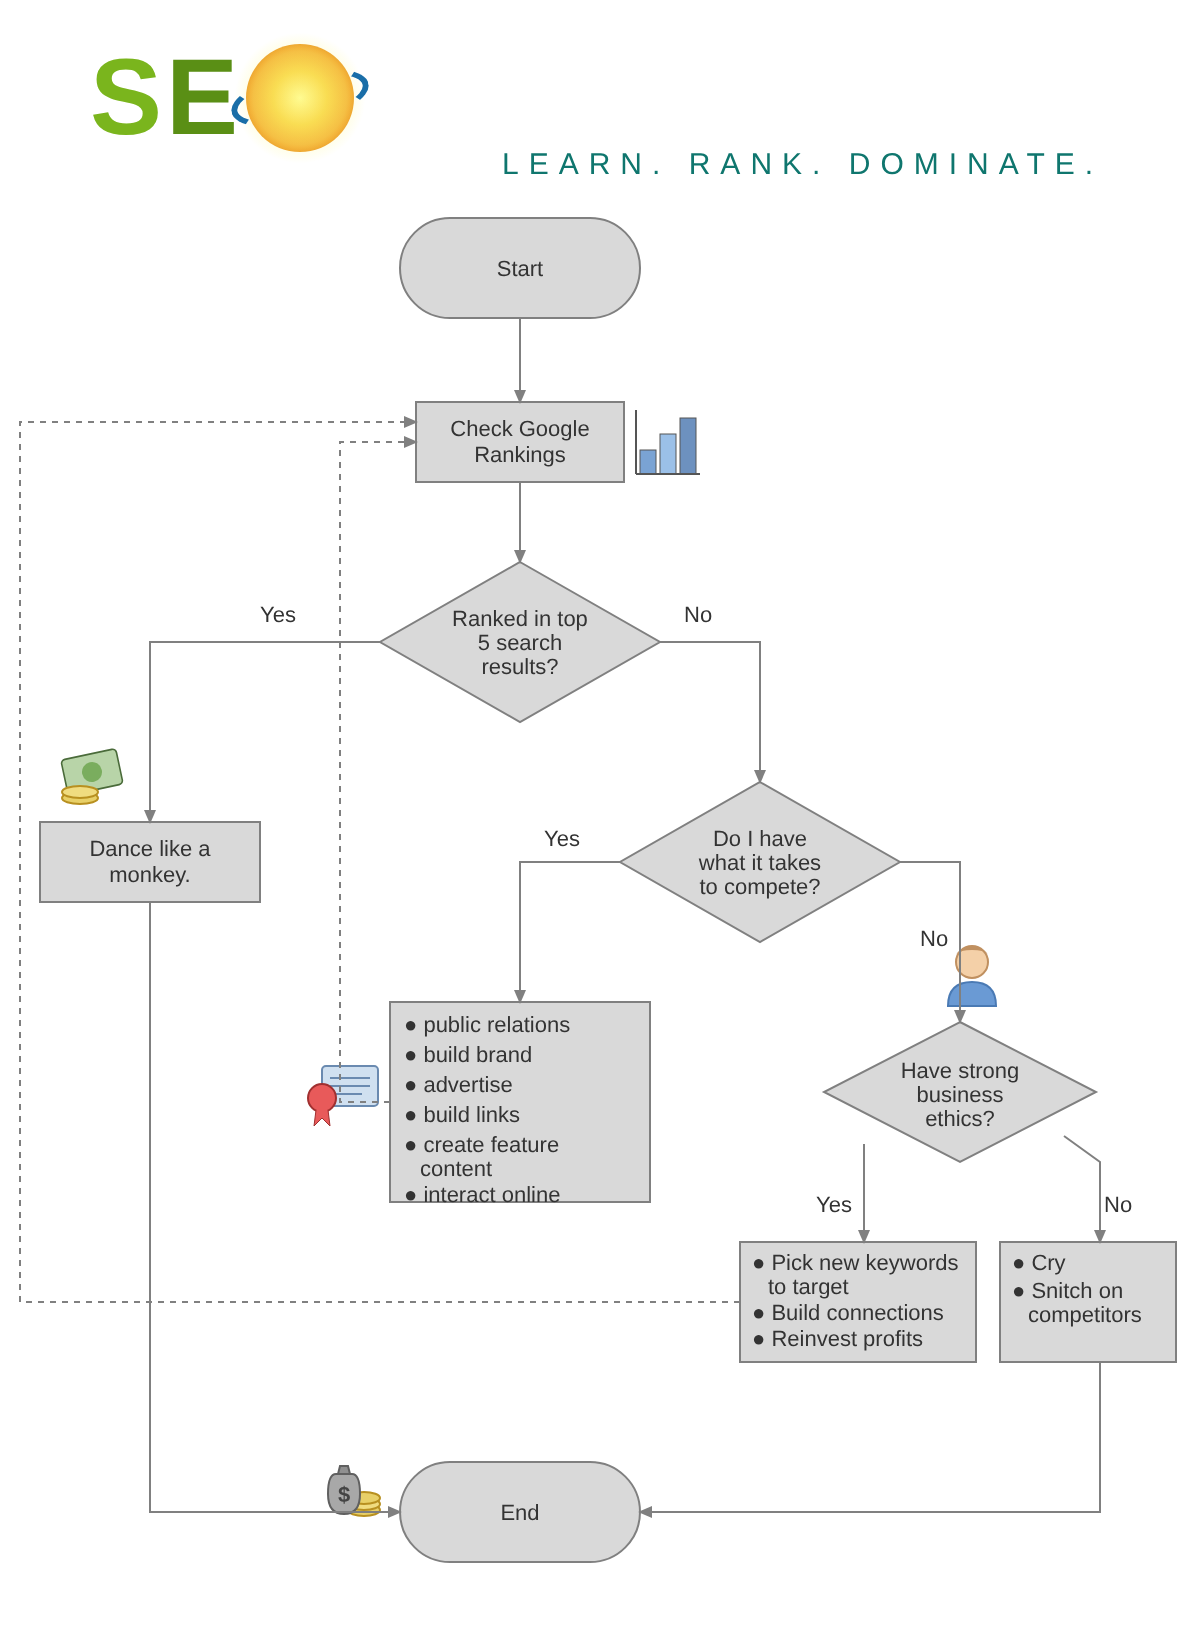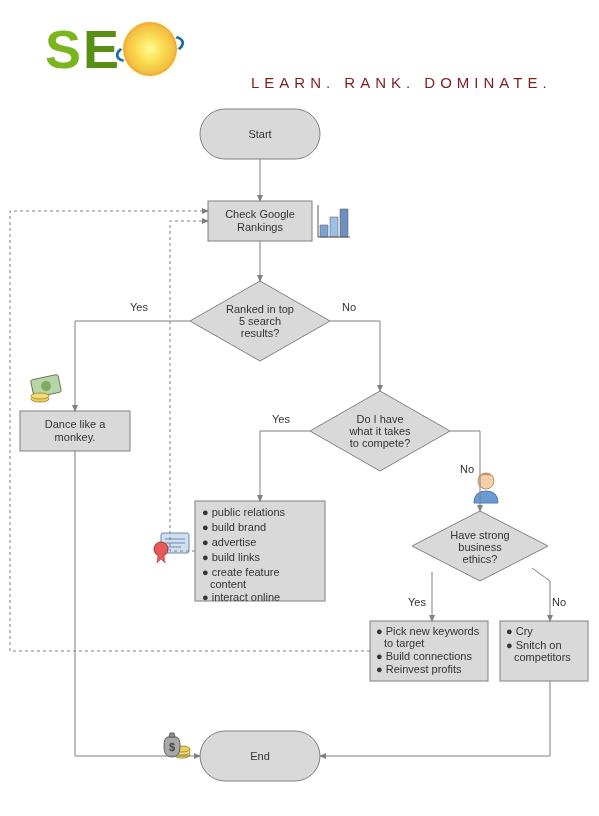--- a/index.html
+++ b/index.html
@@ -4,21 +4,21 @@
 <style>
 body{margin:0;background:#fff;font-family:Arial,sans-serif;width:599px}
 .logo{padding:18px 0 0 45px}
 .logo-row{display:flex;align-items:center;gap:2px}
 .seo-s,.seo-e{font-size:54px;font-weight:bold;color:#7ab51d;font-family:Arial,sans-serif}
 .seo-e{color:#5a8f15}
 .sun{width:54px;height:54px;border-radius:50%;background:radial-gradient(circle,#fffb91 0%,#f7d038 35%,#f0a020 65%,#d87010 90%);position:relative;margin:0 2px}
 .sun::before{content:"";position:absolute;top:-6px;left:-6px;right:-6px;bottom:-6px;background:radial-gradient(circle,rgba(255,251,145,.3) 50%,transparent 70%)}
 .swoosh{position:absolute;top:50%;left:-8px;right:-8px;height:20px;transform:translateY(-50%) rotate(-12deg);border:3px solid #1a6ea8;border-radius:50%;border-top-color:transparent;border-bottom-color:transparent}
 .fc{font-size:50px;font-weight:300;color:#3a8dbd;letter-spacing:-2px;margin-left:4px}
-.tag{font-size:15px;color:#7f1d1d;letter-spacing:5px;margin-left:206px;margin-top:-6px;font-weight:400}
+.tag{font-size:15px;color:#0f766e;letter-spacing:5px;margin-left:206px;margin-top:-6px;font-weight:400}
 svg{display:block;margin:10px auto 0}
 .box{fill:#d9d9d9;stroke:#808080;stroke-width:1}
 .txt{font-family:Arial,sans-serif;font-size:11px;fill:#333;text-anchor:middle}
 .txtl{font-family:Arial,sans-serif;font-size:11px;fill:#333;text-anchor:start}
 .lbl{font-family:Arial,sans-serif;font-size:11px;fill:#333}
 .conn{stroke:#808080;stroke-width:1;fill:none}
 .dash{stroke:#808080;stroke-width:1;fill:none;stroke-dasharray:3,3}
 .arr{fill:#808080}
 </style>
 </head>

